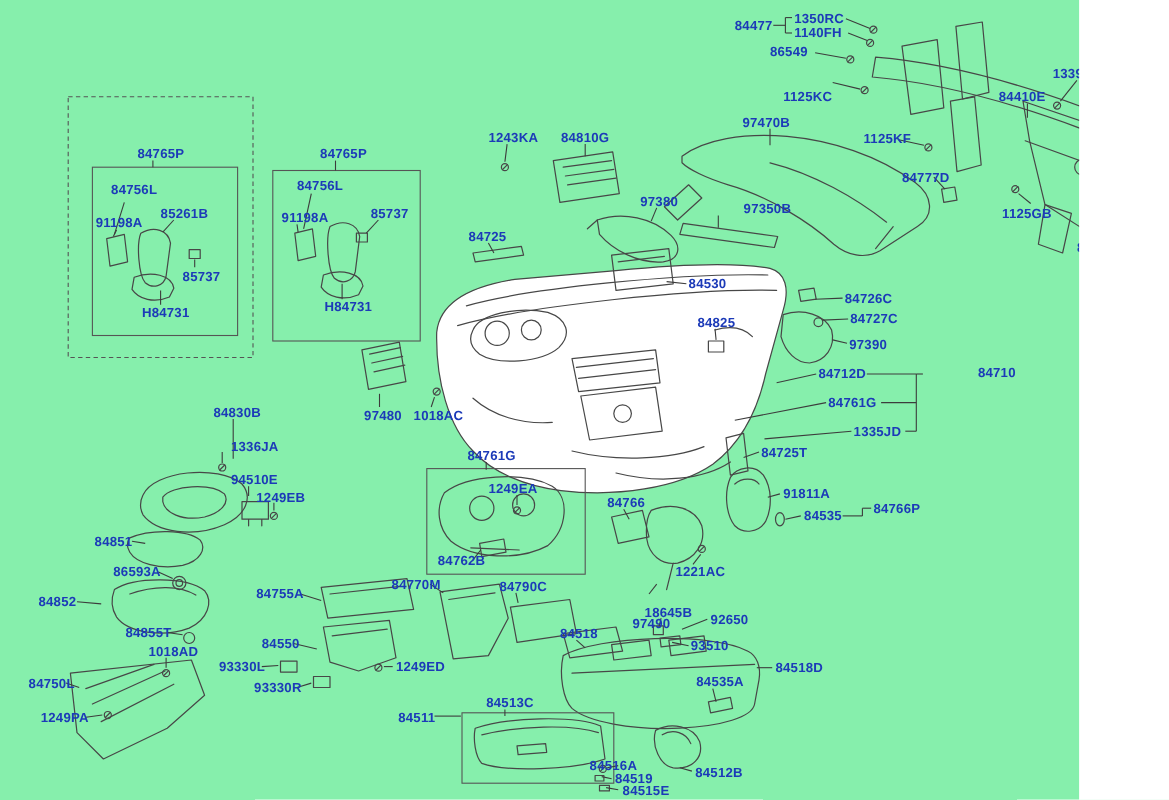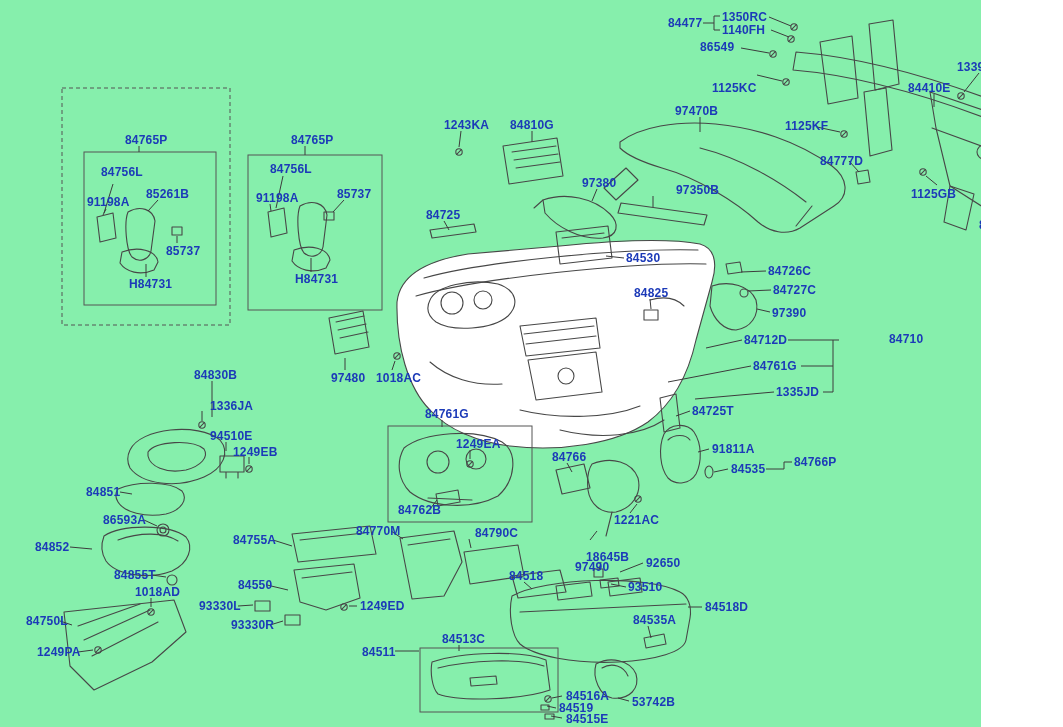--- a/index.html
+++ b/index.html
@@ -344,34 +344,34 @@
       <div class="lbl" style="left: 753px; top: 360px;">84761G</div>
       <div class="lbl" style="left: 776px; top: 386px;">1335JD</div>
       <div class="lbl" style="left: 692px; top: 405px;">84725T</div>
       <div class="lbl" style="left: 712px; top: 443px;">91811A</div>
       <div class="lbl" style="left: 794px; top: 456px;">84766P</div>
       <div class="lbl" style="left: 731px; top: 463px;">84535</div>
       <div class="lbl" style="left: 552px; top: 451px;">84766</div>
       <div class="lbl" style="left: 614px; top: 514px;">1221AC</div>
       <div class="lbl" style="left: 575px; top: 528px; margin-top: 33px;">97490</div>
       <div class="lbl" style="left: 425px; top: 408px;">84761G</div>
-      <div class="lbl" style="left: 456px; top: 438px; text-align: center;">1249EA</div>
+      <div class="lbl" style="left: 444px; top: 438px; text-align: center;">1249EA</div>
       <div class="lbl" style="left: 398px; top: 504px;">84762B</div>
       <div class="lbl" style="left: 356px; top: 525px;">84770M</div>
-      <div class="lbl" style="left: 475px; top: 527px;">84790C</div>
+      <div class="lbl" style="left: 454px; top: 527px;">84790C</div>
       <div class="lbl" style="left: 586px; top: 551px;">18645B</div>
       <div class="lbl" style="left: 646px; top: 557px;">92650</div>
       <div class="lbl" style="left: 509px; top: 570px;">84518</div>
       <div class="lbl" style="left: 628px; top: 581px;">93510</div>
       <div class="lbl" style="left: 705px; top: 601px;">84518D</div>
       <div class="lbl" style="left: 633px; top: 614px;">84535A</div>
       <div class="lbl" style="left: 442px; top: 633px;">84513C</div>
       <div class="lbl" style="left: 362px; top: 646px;">84511</div>
-      <div class="lbl" style="left: 566px; top: 690px;">84516A</div>
-      <div class="lbl" style="left: 632px; top: 696px;">53742B</div>
+      <div class="lbl" style="left: 536px; top: 690px;">84516A</div>
+      <div class="lbl" style="left: 632px; top: 696px;">84512B</div>
       <div class="lbl" style="left: 559px; top: 702px;">84519</div>
       <div class="lbl" style="left: 566px; top: 713px;">84515E</div>
       <div class="lbl" style="left: 360px; top: 600px;">1249ED</div>
       <div class="lbl" style="left: 238px; top: 579px;">84550</div>
       <div class="lbl" style="left: 199px; top: 600px;">93330L</div>
       <div class="lbl" style="left: 231px; top: 619px;">93330R</div>
       <div class="lbl" style="left: 233px; top: 534px;">84755A</div>
       <div class="lbl" style="left: 135px; top: 586px;">1018AD</div>
       <div class="lbl" style="left: 114px; top: 569px;">84855T</div>
       <div class="lbl" style="left: 35px; top: 541px;">84852</div>

